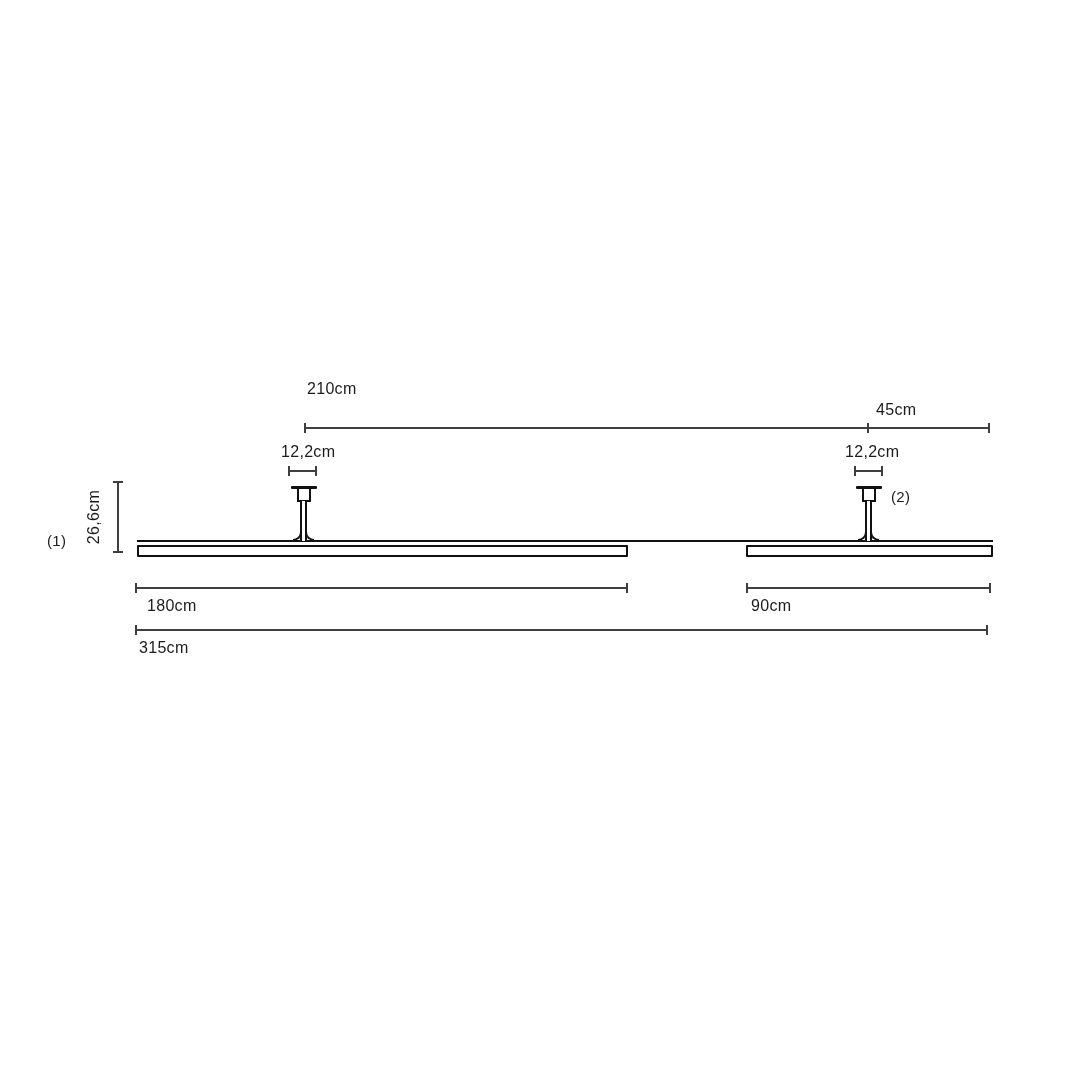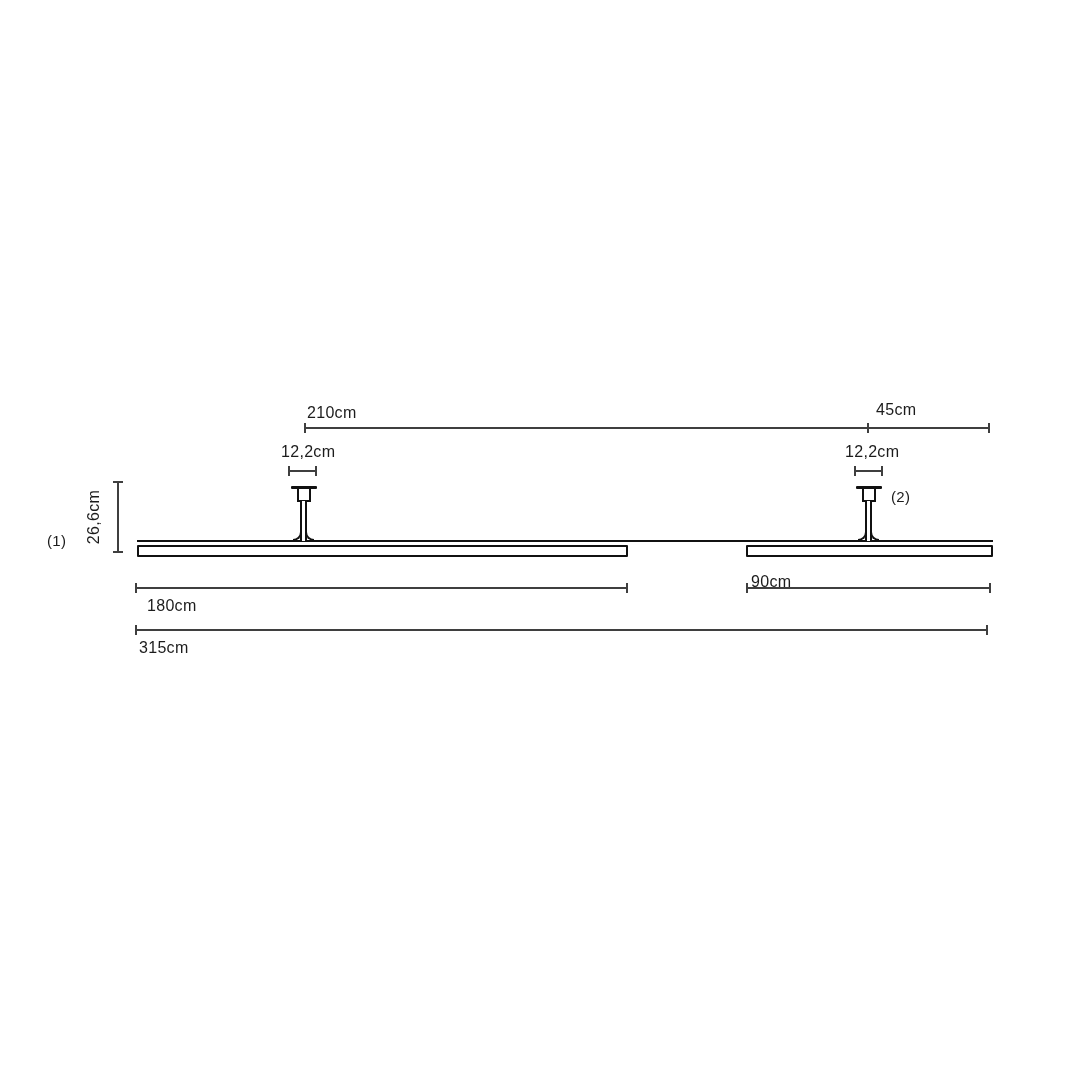--- a/index.html
+++ b/index.html
@@ -99,21 +99,21 @@
   <div class="fillet-l" style="left:858px; top:532px;"></div>
   <div class="fillet-r" style="left:870px; top:532px;"></div>
 
   <div class="lbl ref" style="left:47px; top:533px;">(1)</div>
   <div class="lbl ref" style="left:891px; top:489px;">(2)</div>
 
   <div class="dline" style="left:305px; top:427px; width:685px; height:2px;"></div>
   <div class="tick-v" style="left:304px; top:423px;"></div>
   <div class="tick-v" style="left:867px; top:423px;"></div>
   <div class="tick-v" style="left:988px; top:423px;"></div>
-  <div class="lbl" style="left:307px; top:405px;">210cm</div>
+  <div class="lbl" style="left:307px; top:381px;">210cm</div>
   <div class="lbl" style="left:876px; top:402px;">45cm</div>
 
   <div class="dline" style="left:289px; top:470px; width:28px; height:2px;"></div>
   <div class="tick-v" style="left:288px; top:466px;"></div>
   <div class="tick-v" style="left:315px; top:466px;"></div>
   <div class="lbl" style="left:281px; top:444px;">12,2cm</div>
 
   <div class="dline" style="left:855px; top:470px; width:28px; height:2px;"></div>
   <div class="tick-v" style="left:854px; top:466px;"></div>
   <div class="tick-v" style="left:881px; top:466px;"></div>
@@ -125,20 +125,20 @@
   <div class="lbl vlabel" style="left:55px; top:508px;">26,6cm</div>
 
   <div class="dline" style="left:136px; top:587px; width:492px; height:2px;"></div>
   <div class="tick-v" style="left:135px; top:583px;"></div>
   <div class="tick-v" style="left:626px; top:583px;"></div>
   <div class="lbl" style="left:147px; top:598px;">180cm</div>
 
   <div class="dline" style="left:747px; top:587px; width:244px; height:2px;"></div>
   <div class="tick-v" style="left:746px; top:583px;"></div>
   <div class="tick-v" style="left:989px; top:583px;"></div>
-  <div class="lbl" style="left:751px; top:574px;">90cm</div>
+  <div class="lbl" style="left:751px; top:598px;">90cm</div>
 
   <div class="dline" style="left:136px; top:629px; width:852px; height:2px;"></div>
   <div class="tick-v" style="left:135px; top:625px;"></div>
   <div class="tick-v" style="left:986px; top:625px;"></div>
   <div class="lbl" style="left:139px; top:640px;">315cm</div>
 
 </div>
 
 </body></html>

